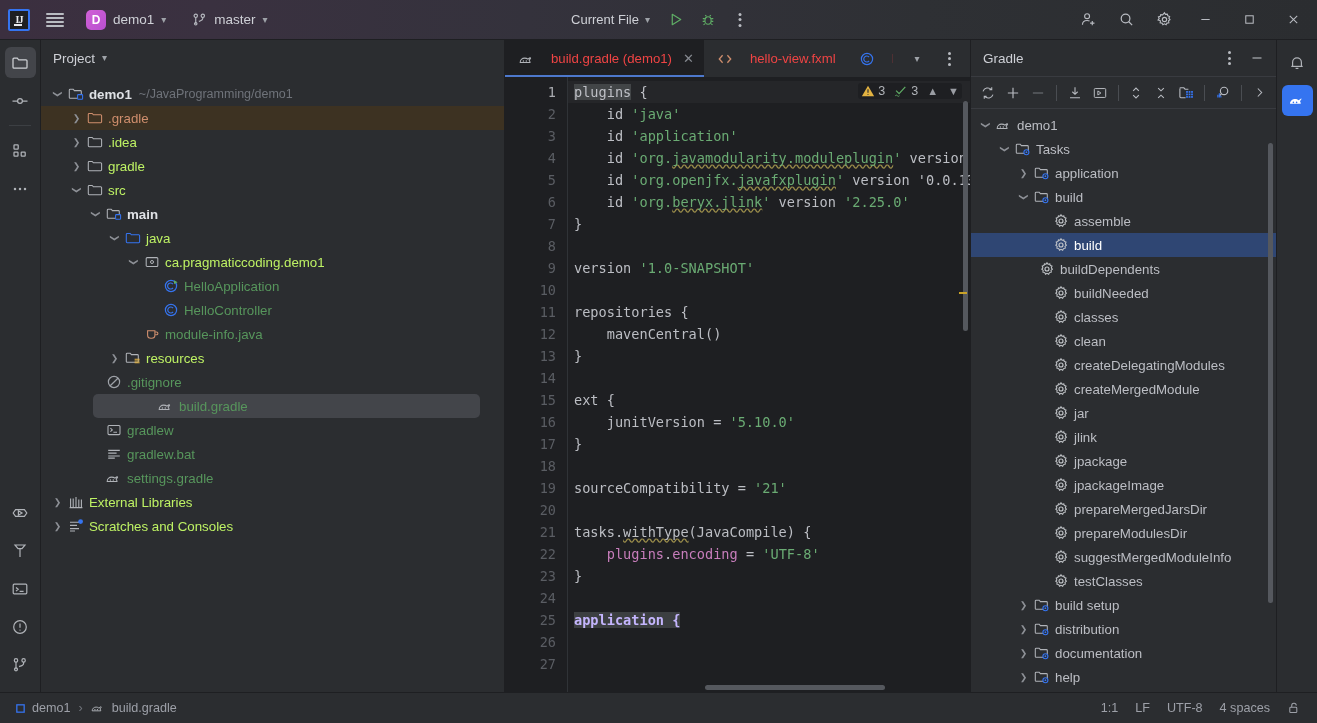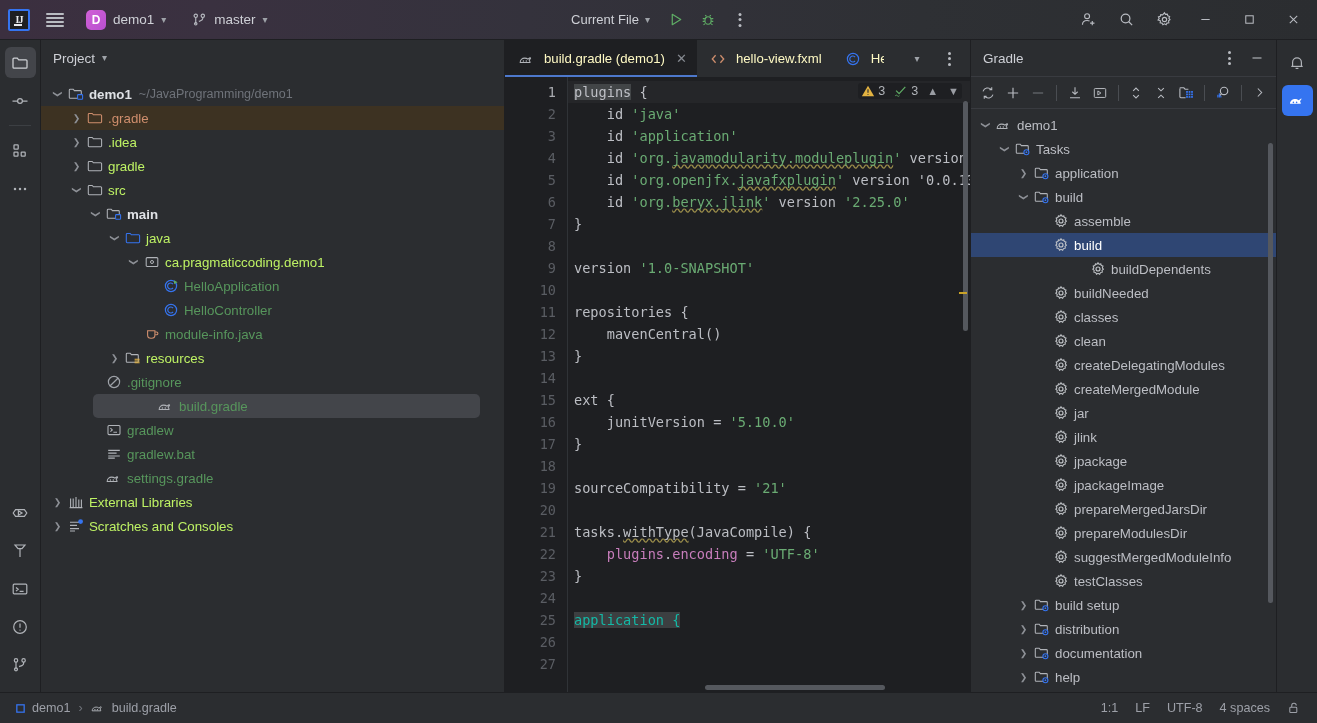--- a/index.html
+++ b/index.html
@@ -100,21 +100,21 @@
   .lbl.bold { font-weight: bold; color: #dfe1e5; }
   .lbl.orange { color: #cf8e6d; }
   .sub { color: #6f737a; font-size: 12.5px; margin-left: 7px; }
 
   
   .editor { flex: 1 1 auto; display: flex; flex-direction: column; background: #1e1f22; min-width: 0; border-right: 1px solid #1e1f22;}
   .tabs { height: 37px; flex: 0 0 37px; background: #2b2d30; display: flex; align-items: stretch; position: relative; }
   .tab { display: flex; align-items: center; gap: 7px; padding: 0 10px 0 13px; font-size: 13.2px; position: relative; max-width: 230px;}
   .tab.active { background: #1e1f22; }
   .tab.active::after { content:""; position:absolute; left:0; right:0; bottom:0; height:2px; background:#4d78cc; }
-  .tab .tname { color: #fef9c3; white-space: nowrap; overflow: hidden; }
+  .tab .tname { color: #ef4444; white-space: nowrap; overflow: hidden; margin-left: 7px; }
   .tab .xclose { color: #868a91; font-size: 13px; margin-left: 4px; }
   .tab.cut { max-width: 62px; overflow: hidden; }
   .tabs-right { margin-left: auto; display: flex; align-items: center; gap: 2px; padding-right: 6px; }
 
   .codearea { flex: 1 1 auto; display: flex; position: relative; overflow: hidden; background: #1e1f22; }
   .gutter { width: 62px; flex: 0 0 62px; background: #1e1f22; text-align: right; padding-top: 4px; }
   .gln { height: 22px; line-height: 22px; color: #5a5d63; font-family: "DejaVu Sans Mono", monospace; font-size: 13.5px; padding-right: 11px;}
   .gln.cur { color: #a9abb0; }
   .codecol { flex: 1 1 auto; padding-top: 4px; position: relative; overflow: hidden; border-left: 1px solid #303337;}
   .cline { height: 22px; line-height: 22px; font-family: "DejaVu Sans Mono", monospace; font-size: 13.6px; white-space: pre; color: #bcbec4; padding-left: 6px;}
@@ -630,21 +630,21 @@
             <div class="cline">ext {</div>
             <div class="cline">    junitVersion = <span class="str">'5.10.0'</span></div>
             <div class="cline">}</div>
             <div class="cline"></div>
             <div class="cline">sourceCompatibility = <span class="str">'21'</span></div>
             <div class="cline"></div>
             <div class="cline">tasks.<span class="wavy">withType</span>(JavaCompile) {</div>
             <div class="cline">    <span class="prop">plugins</span>.<span class="prop">encoding</span> = <span class="str">'UTF-8'</span></div>
             <div class="cline">}</div>
             <div class="cline"></div>
-            <div class="cline" style="color: #14b8a6;"><span class="hl-word">application {</span></div>
+            <div class="cline" style="color: #c4b5fd; font-weight: bold;"><span class="hl-word">application {</span></div>
           </div>
         <div class="inspect">
           <span>
             <svg width="14" height="14" viewBox="0 0 16 16">
                 <path d="M8 2 15 14H1z" fill="#e3b341"></path>
                 <path d="M8 6v4M8 11.6v.9" stroke="#2b2d30" stroke-width="1.3"></path>
               </svg>
           </span>
           <span>3</span>
           <span style="margin-left:5px">
@@ -805,21 +805,21 @@
           <div class="grow sel" style="padding-left: 65px;">
             <span class="arrow none">&nbsp;</span>
             <span class="ic">
               <svg width="16" height="16" viewBox="0 0 16 16" fill="none">
                 <circle cx="8" cy="8" r="2" stroke="#c3c6ca" stroke-width="1.15"></circle>
                 <path d="M8 1.7l1 1.5 1.8-.3.5 1.7 1.7.5-.7 1.7 1.1 1.4-1.4 1.2.3 1.8-1.8.4-.8 1.6-1.7-.9-1.5.9-.8-1.6-1.8-.4.3-1.8-1.4-1.2 1.1-1.4-.7-1.7 1.7-.5.5-1.7L7 3.2z" stroke="#c3c6ca" stroke-width="1.05"></path>
               </svg>
             </span>
             <span>build</span>
           </div>
-          <div class="grow" style="padding-left: 102px;">
+          <div class="grow" style="padding-left: 51px;">
             <span class="arrow none">&nbsp;</span>
             <span class="ic">
               <svg width="16" height="16" viewBox="0 0 16 16" fill="none">
                 <circle cx="8" cy="8" r="2" stroke="#c3c6ca" stroke-width="1.15"></circle>
                 <path d="M8 1.7l1 1.5 1.8-.3.5 1.7 1.7.5-.7 1.7 1.1 1.4-1.4 1.2.3 1.8-1.8.4-.8 1.6-1.7-.9-1.5.9-.8-1.6-1.8-.4.3-1.8-1.4-1.2 1.1-1.4-.7-1.7 1.7-.5.5-1.7L7 3.2z" stroke="#c3c6ca" stroke-width="1.05"></path>
               </svg>
             </span>
             <span>buildDependents</span>
           </div>
           <div class="grow" style="padding-left: 65px; text-align: right;">

